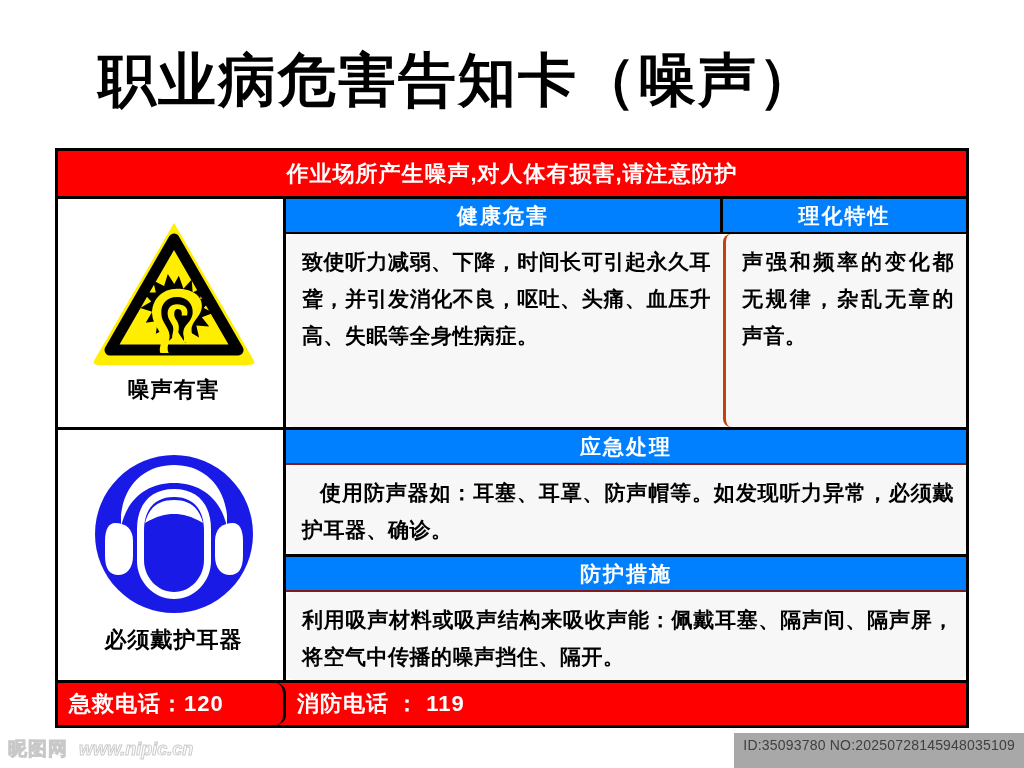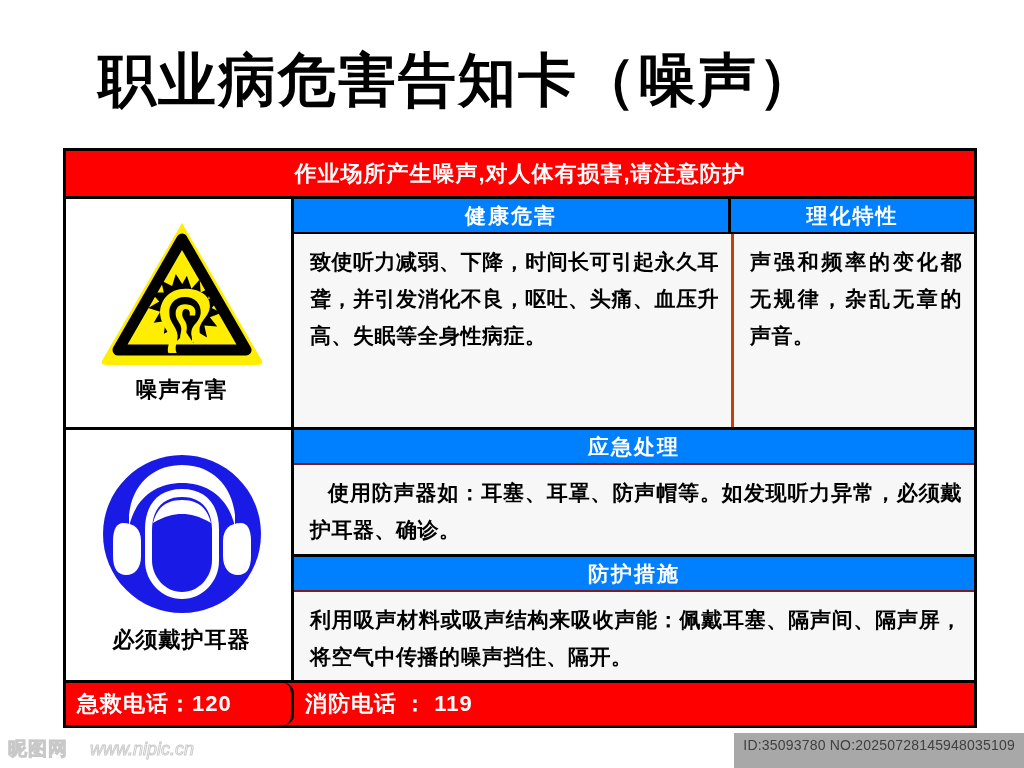--- a/index.html
+++ b/index.html
@@ -35,21 +35,20 @@
     position: absolute;
     left: 55px;
     top: 148px;
     width: 914px;
     height: 580px;
     border: 3px solid #000000;
     box-sizing: border-box;
     background: #ffffff;
     display: flex;
     flex-direction: column;
-    margin-left: 8px;
   }
 
   
   .banner {
     background: #ff0000;
     color: #ffffff;
     text-align: center;
     font-size: 22px;
     font-weight: bold;
     height: 45px;
@@ -124,20 +123,21 @@
     color: #000000;
     font-size: 21px;
     font-weight: bold;
     line-height: 37px;
     padding: 9px 12px 6px 16px;
     box-sizing: border-box;
     text-align: justify;
     letter-spacing: 0.5px;
     min-height: 0;
     overflow: hidden;
+    border-radius: 8px;
   }
   .sec-body.indent { text-indent: 18px; }
 
   
   .split-head { display: flex; flex: 0 0 auto; }
   .split-head .sec-head { flex: 1 1 auto; border-bottom: 2px solid #000000; }
   .split-head .sec-head.right {
     flex: 0 0 243px;
     border-left: 3px solid #000000;
   }
@@ -173,34 +173,34 @@
   }
   .phone-cell.second { flex: 1 1 auto; }
 
   
   .watermark {
     position: absolute;
     left: 8px;
     top: 736px;
     display: flex;
     align-items: center;
-    gap: 22px;
+    gap: 11px;
   }
   .wm-cn {
     font-size: 19px;
     font-weight: bold;
     color: transparent;
     -webkit-text-stroke: 1px #c8c8c8;
     letter-spacing: 1px;
     font-family: "DejaVu Sans", "Liberation Sans", sans-serif;
   }
   .wm-url {
     font-size: 18px;
     font-style: italic;
-    font-weight: normal;
+    font-weight: bold;
     color: transparent;
     -webkit-text-stroke: 1px #cccccc;
     letter-spacing: 0px;
   }
   .id-badge {
     position: absolute;
     right: 0px;
     top: 733px;
     background: #a8a8a8;
     color: #404040;

